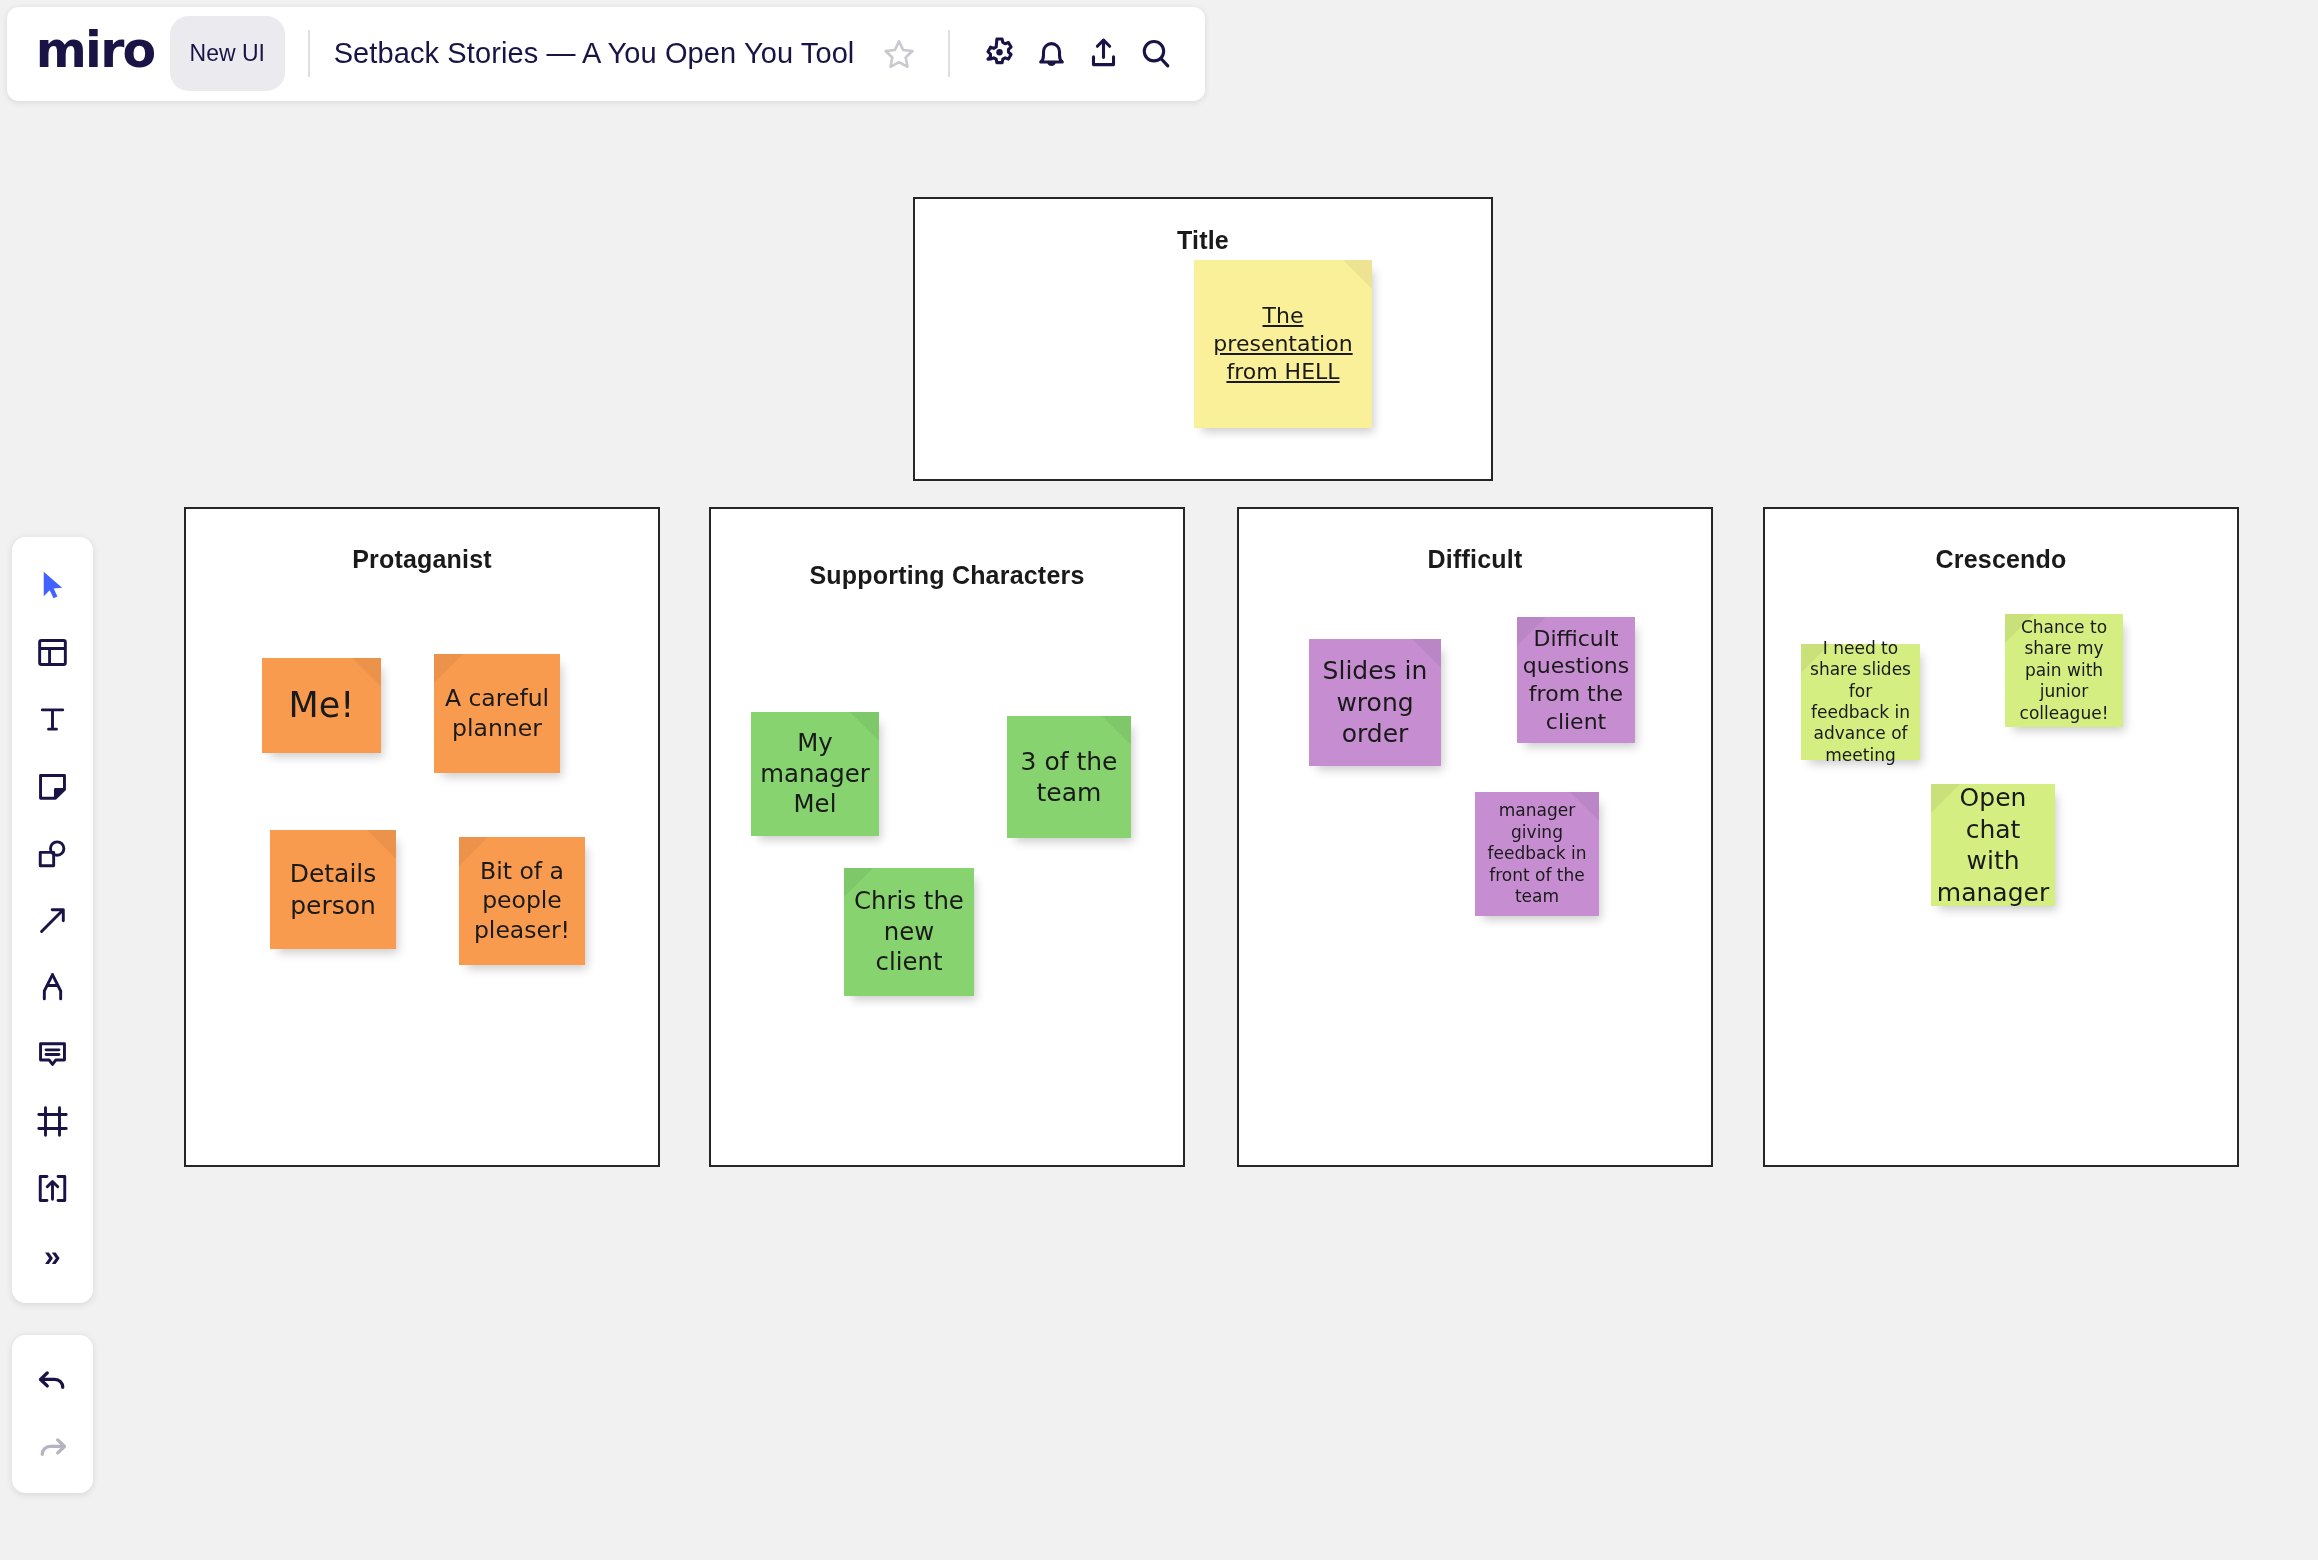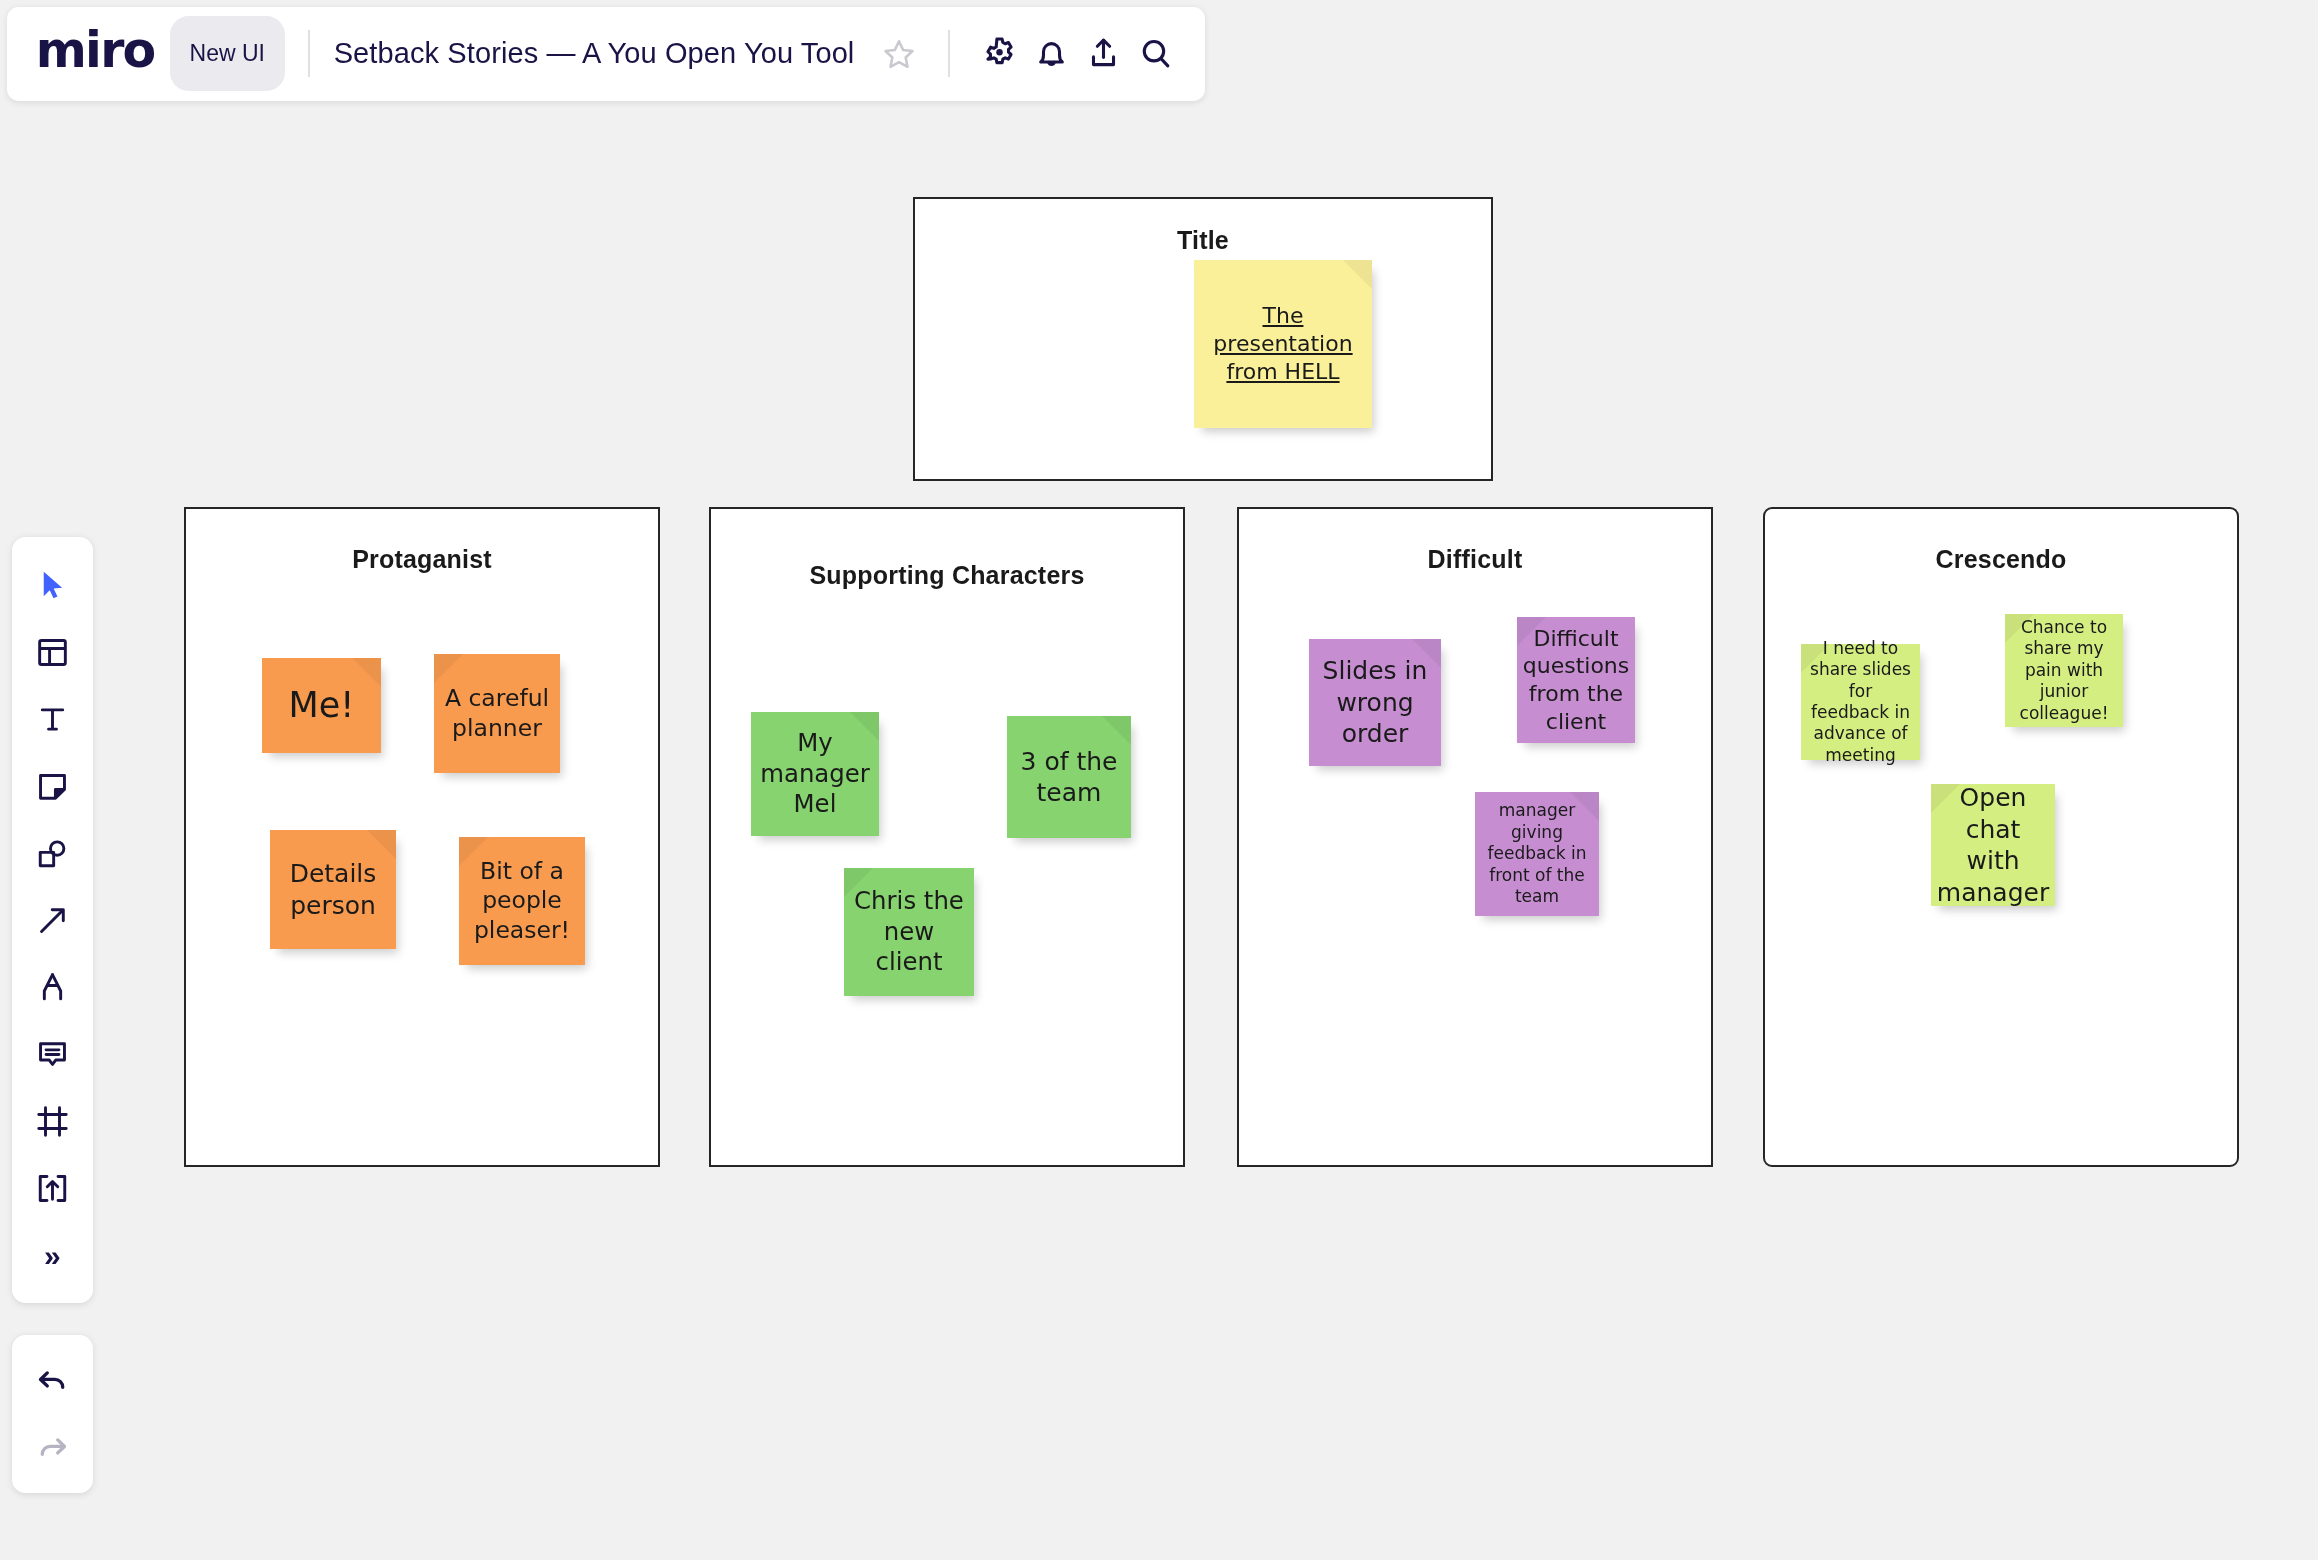--- a/index.html
+++ b/index.html
@@ -363,21 +363,21 @@
     <span class="fold bl"></span>
     <span class="sticky-text">Difficult questions from the client</span>
   </div>
 
   <div class="sticky" style="left:236px; top:283px; width:124px; height:124px; background:#C68ED1; font-size:17px;">
     <span class="fold"></span>
     <span class="sticky-text">manager giving feedback in front of the team</span>
   </div>
 </div>
 
-<div class="frame" style="left:1763px; top:507px; width:476px; height:660px;border-radius:9px;">
+<div class="frame" style="left:1763px; top:507px; width:476px; height:660px;">
   <div class="frame-title" style="top:36px;">Crescendo</div>
 
   <div class="sticky" style="left:36px; top:135px; width:119px; height:116px; background:#D5EE82; font-size:17px;">
     <span class="fold bl"></span>
     <span class="sticky-text">I need to share slides for feedback in advance of meeting</span>
   </div>
 
   <div class="sticky" style="left:240px; top:105px; width:118px; height:113px; background:#D5EE82; font-size:17px;">
     <span class="fold bl"></span>
     <span class="sticky-text">Chance to share my pain with junior colleague!</span>

